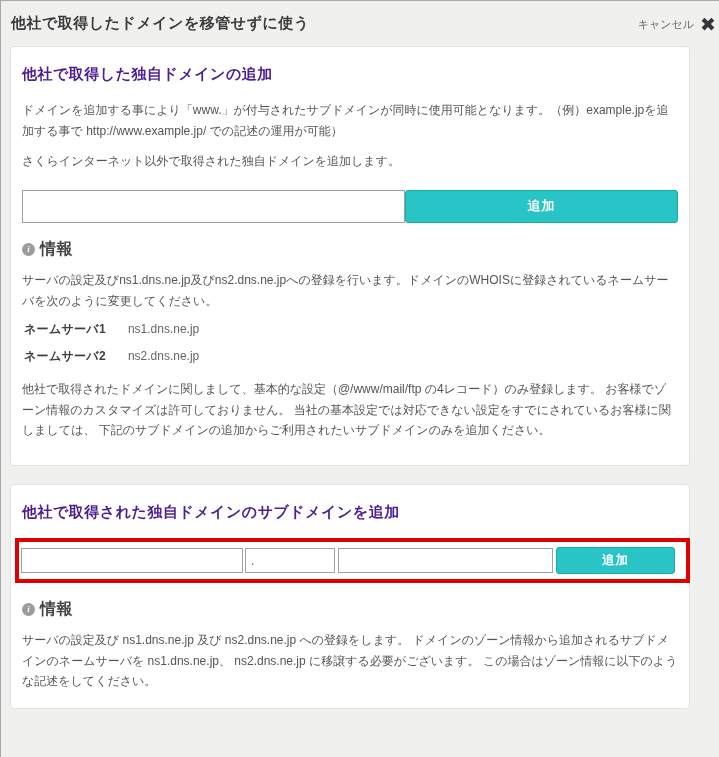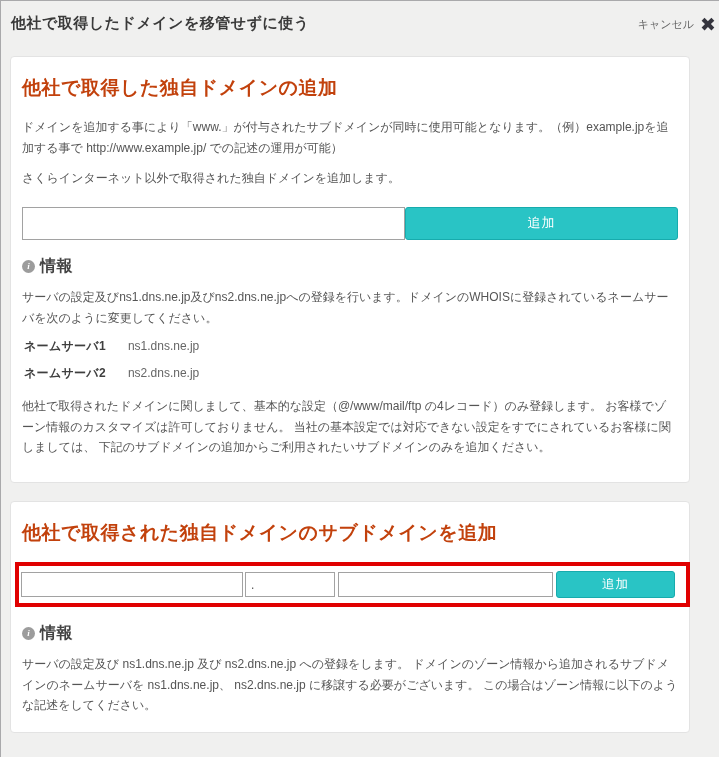--- a/index.html
+++ b/index.html
@@ -11,57 +11,57 @@
   .page {
     width:719px; height:757px;
     background:#f0f0ef;
     border-left:1px solid #a9a9ab;
     border-top:1px solid #a9a9ab;
     padding:0 0 0 9px;
     overflow:hidden;
   }
   
   .hdr {
-    height:55px;
+    height:45px;
     display:flex; align-items:flex-start; justify-content:space-between;
     padding:13px 3px 0 1px;
   }
   .hdr-title { font-size:15px; font-weight:bold; color:#3a3a3a; letter-spacing:.5px; }
   .hdr-right { display:flex; align-items:center; margin-top:1px;text-align:right; }
   .cancel-lbl { font-size:11px; color:#666; cursor:pointer; }
   .close-x {
     font-size:19px; font-weight:bold; color:#35353e;
     margin-left:6px; line-height:19px; cursor:pointer;
   }
   
   .card {
     width:680px; background:#fff;
     border:1px solid #e3e3e3; border-radius:4px;
     padding:12px 11px 6px 11px;
     margin-bottom:18px;
     color:#555;
   }
   .card h2 {
-    font-size:19px; font-weight:bold; color:#c2410c;
+    font-size:15px; font-weight:bold; color:#4c1d95;
     margin:6px 0 16px 0; letter-spacing:.5px;
   }
   .card p {
     font-size:12px; line-height:1.72; color:#555;
     margin:0 0 10px 0;
   }
   
   .row1 { display:flex; align-items:stretch; margin:18px 0 14px 0; }
   .txt-input {
     border:1px solid #a2a2a2; background:#fff; border-radius:0;
     font-size:12px; color:#333; padding:0 6px; outline:none;
   }
   .row1 .txt-input { flex:1; height:33px; }
   .btn {
     background:#29c4c5; border:1px solid #17abad; border-radius:3px;
-    color:#fff; font-weight:normal; cursor:pointer;
+    color:#fff; font-weight:bold; cursor:pointer;
     font-family:inherit; letter-spacing:1px;
   }
   .btn-lg { width:273px; height:33px; font-size:13px; }
   .redbox {
     margin:10px -12px 12px -7px;
     border:4px solid #e00000;
     padding:5px 11px 5px 2px;
     display:flex; align-items:center;
   }
   .sub-input  { width:222px; height:25px; }

